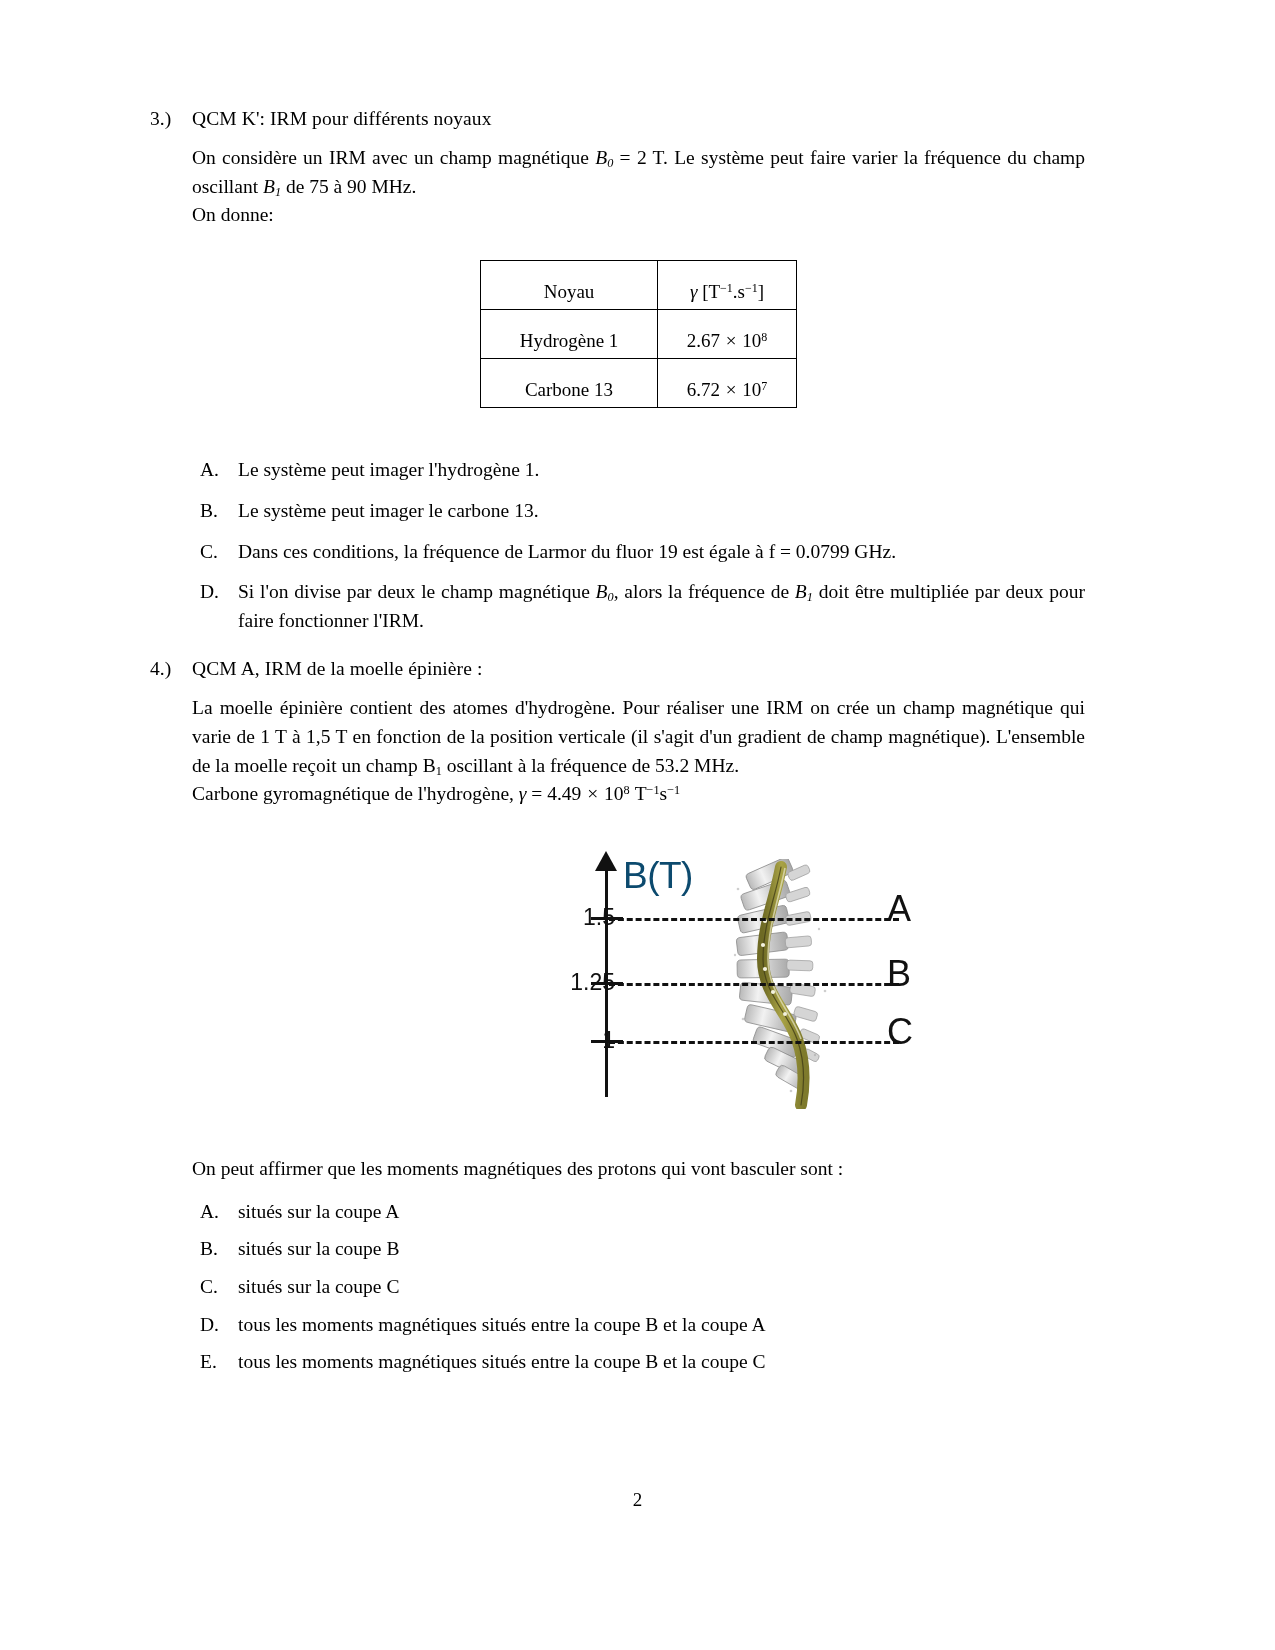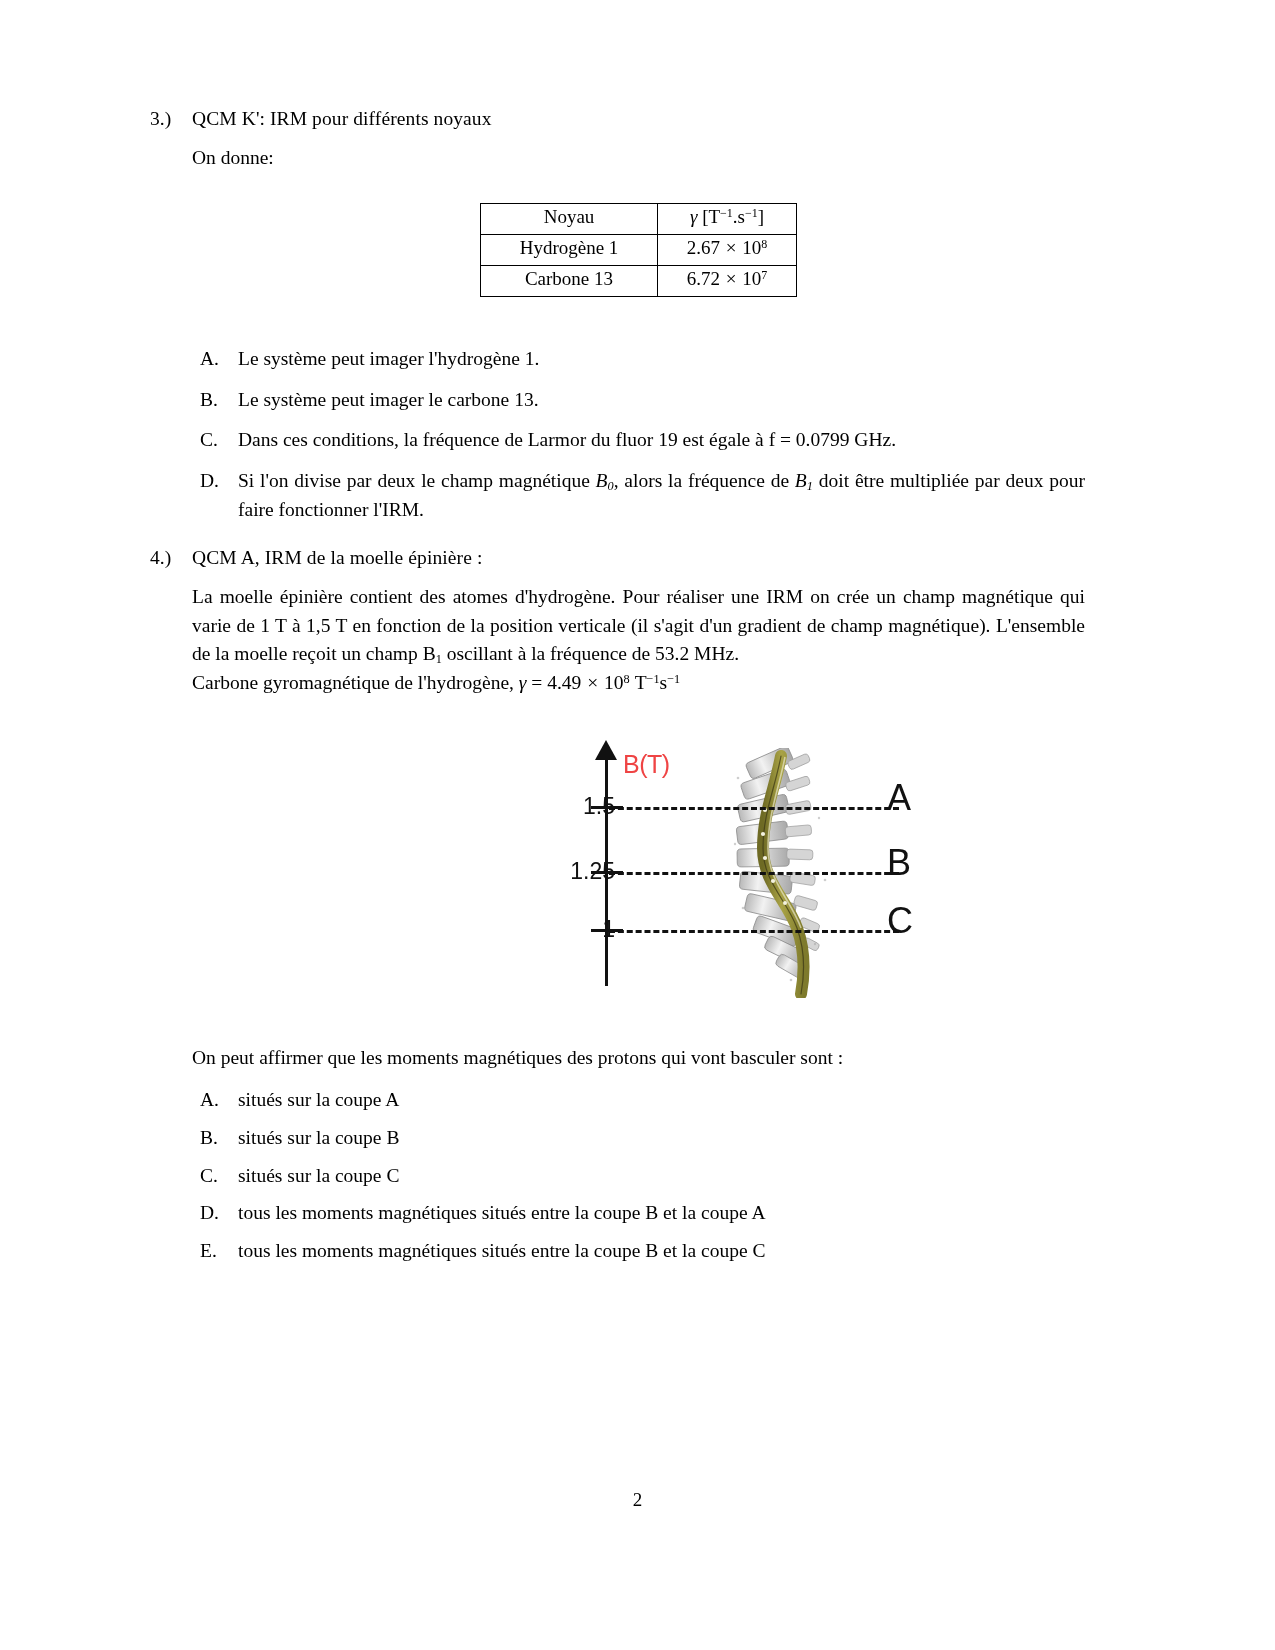--- a/index.html
+++ b/index.html
@@ -81,21 +81,21 @@
     display: flex;
     justify-content: center;
     margin: 30px 0 8px 0;
   }
   table.gamma {
     border-collapse: collapse;
     font-size: 19px;
   }
   table.gamma td {
     border: 1.2px solid #000000;
-    padding: 0 14px 5px 14px;
+    padding: 18px 14px 5px 14px;
     text-align: center;
     white-space: nowrap;
     line-height: 1.32;
     margin-top: 44px;
   }
   table.gamma td.c-name { min-width: 148px; }
   table.gamma td.c-val  { min-width: 110px; }
 
   
   ol.opts {
@@ -147,25 +147,25 @@
     top: 6px;
     width: 0;
     height: 0;
     border-left: 11px solid transparent;
     border-right: 11px solid transparent;
     border-bottom: 20px solid #111111;
   }
   .axis-title {
     position: absolute;
     left: 76px;
-    top: 12px;
+    top: 4px;
     font-family: "Liberation Sans", sans-serif;
-    font-size: 25px;
+    font-size: 37px;
     letter-spacing: -0.5px;
-    color: #ef4444;
+    color: #0c4a6e;
   }
   .tick-row {
     position: absolute;
     left: 0;
     width: 420px;
     height: 3px;
   }
   .tick-mark {
     position: absolute;
     left: 44px;
@@ -226,20 +226,21 @@
   <div class="content">
 
     <div class="question">
 
       <div class="q-head">
         <span class="q-num">3.)</span>
         <span class="q-title">QCM K': IRM pour différents noyaux</span>
       </div>
 
       <div class="q-body">
+        <p><span>On considère un IRM avec un champ magnétique </span><span class="mi">B</span><sub class="mi">0</sub><span> = 2 T. Le système peut faire varier la fréquence du champ oscillant </span><span class="mi">B</span><sub class="mi">1</sub><span> de 75 à 90 MHz.</span></p>
         <p class="nojust">On donne:</p>
 
         <div class="table-wrap">
           <table class="gamma">
             <tbody>
               <tr>
                 <td class="c-name">Noyau</td>
                 <td class="c-val"><span class="mi">γ</span> <span>[T</span><sup>−1</sup><span>.s</span><sup>−1</sup><span>]</span></td>
               </tr>
               <tr>

